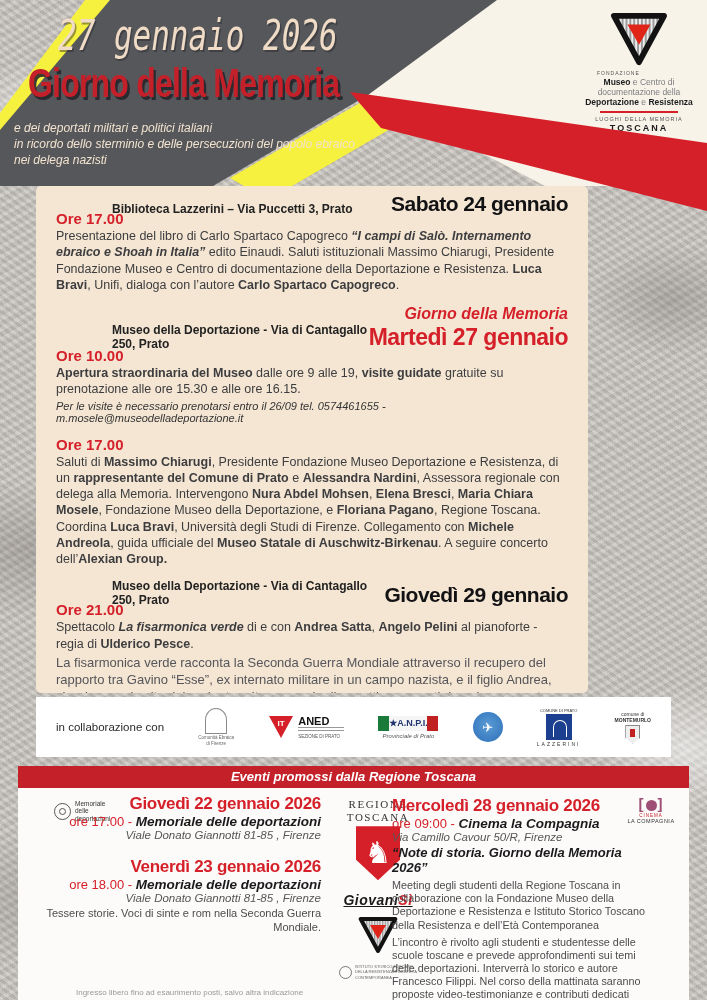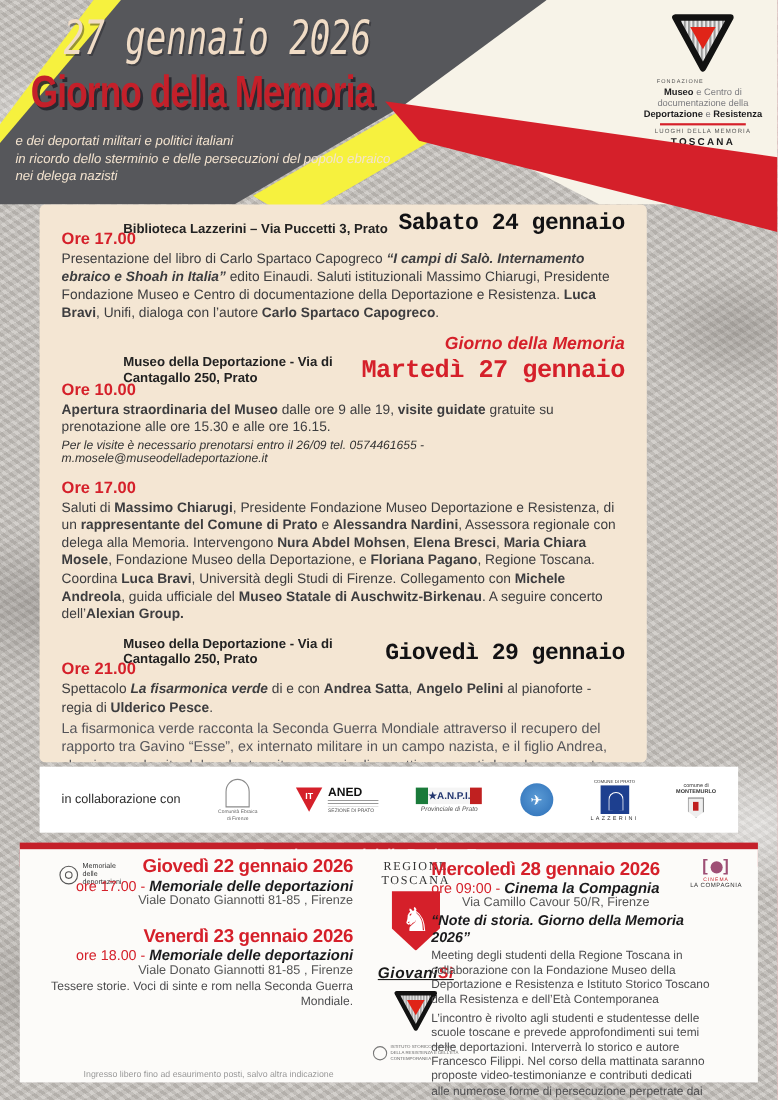--- a/index.html
+++ b/index.html
@@ -41,21 +41,21 @@
   .mlogo .mname{font-size:8.5px;line-height:1.15;color:#7d7d80;margin-top:2px;text-align:center;}
   .mlogo .mname .f-b{color:#1c1c1e;}
   .mlogo .redline{height:2px;background:#d5202a;width:78px;margin:4px auto 3px;}
   .mlogo .sub1{font-size:5.5px;letter-spacing:1px;color:#555;}
   .mlogo .sub2{font-size:9px;font-weight:800;letter-spacing:2px;margin-top:1px;}
   
   .panel{position:absolute;left:36px;top:186px;width:552px;height:507px;background:#f4e6d3;
     border-radius:5px;z-index:1;padding:6px 20px 0;box-sizing:border-box;overflow:hidden;}
   .evrow{display:flex;justify-content:space-between;align-items:flex-end;}
   .venue{margin-left:56px;font-size:12px;font-weight:600;color:#222;}
-  .dayhead{font-size:21px;font-weight:800;color:#121214;letter-spacing:-.5px;white-space:nowrap;font-family:Liberation Mono, monospace;}
+  .dayhead{font-size:21px;font-weight:800;color:#121214;letter-spacing:-.5px;white-space:nowrap;}
   .dayhead.red{color:#d5202a;font-size:23px;}
   .overline{text-align:right;color:#d5202a;font-style:italic;font-weight:600;font-size:16px;margin-top:12px;}
   .oretime{color:#d5202a;font-weight:700;font-size:15px;margin-top:0;}
   .ebody{font-size:12.5px;color:#3d3d3f;line-height:1.3;margin-top:1px;}
   .enote{font-style:italic;font-size:11px;color:#333;margin-top:2px;}
   .edesc{font-size:13px;color:#55555a;line-height:1.32;margin-top:2px;}
   .freenote{text-align:right;font-style:italic;font-size:11.5px;color:#333;margin-top:8px;}
   .f-b{font-weight:700;}
   .f-bi{font-weight:700;font-style:italic;}
   
@@ -80,31 +80,31 @@
   .lazz-arch{position:absolute;left:7px;top:6px;width:12px;height:16px;border:1.5px solid #fff;border-bottom:none;
     border-radius:7px 7px 0 0;}
   .lazz-bottom{font-size:5px;letter-spacing:2px;color:#333;}
   .monte-top{font-size:5px;color:#333;line-height:1.2;}
   .monte-crest{width:13px;height:17px;border:1px solid #888;margin:2px auto 0;
     clip-path:polygon(0 0,100% 0,100% 70%,50% 100%,0 70%);background:#eee;}
   .monte-crest i{display:block;width:5px;height:8px;background:#c02020;margin:3px auto;}
   
   .regband{position:absolute;left:18px;top:766px;width:671px;height:22px;background:#c4202a;z-index:1;
     color:#fff;font-weight:700;font-style:italic;font-size:13px;text-align:center;line-height:22px;}
-  .bpanel{position:absolute;left:18px;top:772px;width:671px;height:212px;background:#fcfbf9;z-index:1;}
+  .bpanel{position:absolute;left:18px;top:788px;width:671px;height:212px;background:#fcfbf9;z-index:1;}
   .memlogo{position:absolute;left:36px;top:12px;display:flex;align-items:center;gap:4px;}
   .memlogo .circ{width:15px;height:15px;border:1.5px solid #555;border-radius:50%;display:flex;align-items:center;justify-content:center;}
   .memlogo .circ i{display:block;width:5px;height:5px;border:1.5px solid #555;border-radius:50%;}
   .memlogo .mtxt{font-size:6.5px;color:#333;line-height:1.15;text-align:left;}
   .colA{position:absolute;left:0;top:6px;width:303px;text-align:right;}
   .colA .rdate{color:#d5202a;font-weight:800;font-size:17px;letter-spacing:-.3px;}
   .colA .rtime{font-size:13px;margin-top:0;}
   .rtime .ore{color:#d5202a;}
   .rtime .plc{font-weight:700;font-style:italic;color:#1a1a1c;font-size:13.5px;}
-  .raddr{color:#555;font-size:11.5px;padding-left:28px;}
+  .raddr{font-style:italic;color:#555;font-size:11.5px;}
   .rdesc{font-size:11px;color:#4c4c4e;line-height:1.25;margin-top:3px;}
   .colB{position:absolute;left:301px;top:10px;width:118px;text-align:center;}
   .colB .regtx{font-family:"Liberation Serif",serif;font-size:11px;letter-spacing:1.5px;color:#333;line-height:1.15;}
   .shield{width:44px;height:54px;background:#d5202a;margin:3px auto 0;
     clip-path:polygon(0 0,100% 0,100% 62%,50% 100%,0 62%);display:flex;align-items:center;justify-content:center;}
   .shield span{color:#fff;font-size:30px;line-height:1;font-family:"DejaVu Sans",sans-serif;}
   .giovanisi{margin-top:12px;font-weight:800;font-style:italic;font-size:14px;color:#1a1a1a;letter-spacing:.5px;text-decoration:underline;}
   .giovanisi .si{color:#d5202a;}
   .tri-small{margin-top:8px;}
   .istituto{margin-top:6px;display:flex;align-items:center;gap:3px;justify-content:center;}

